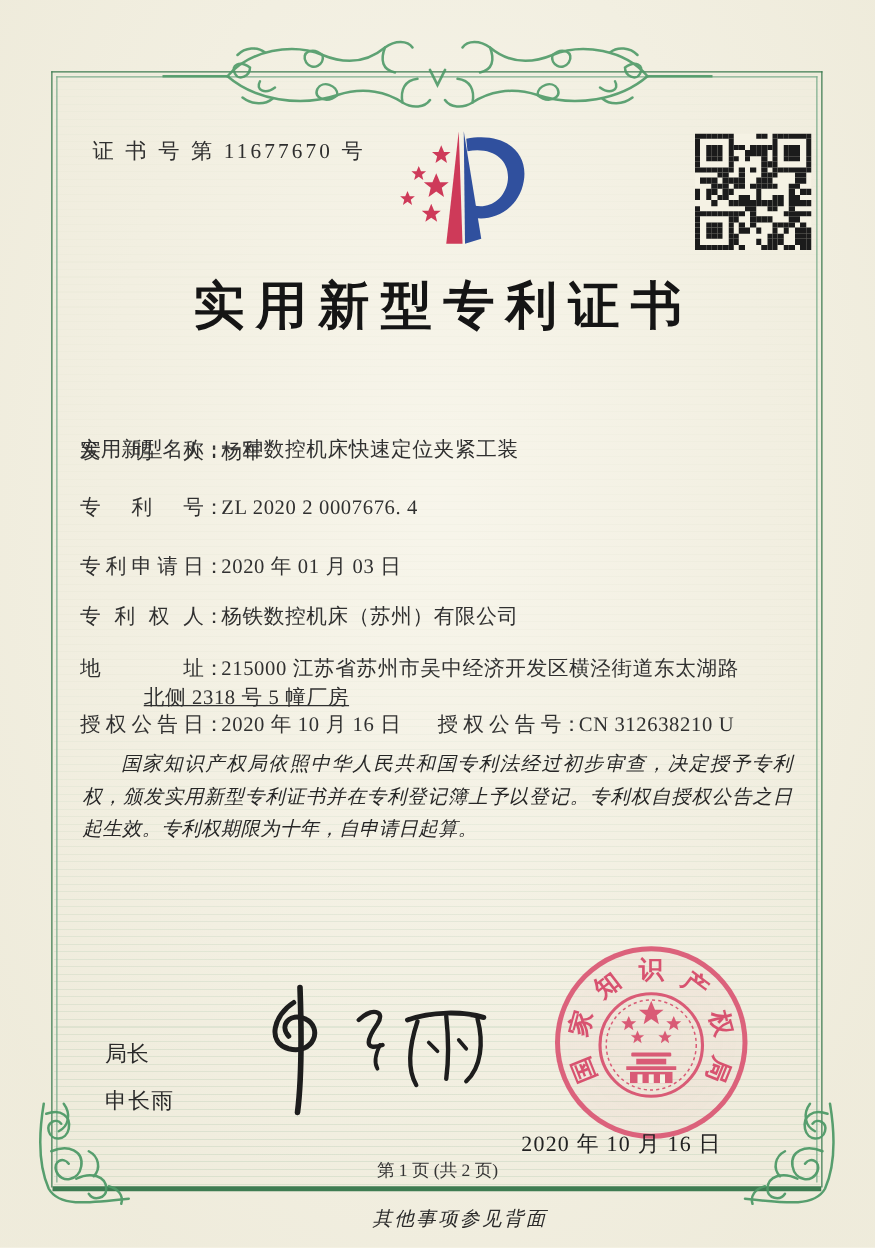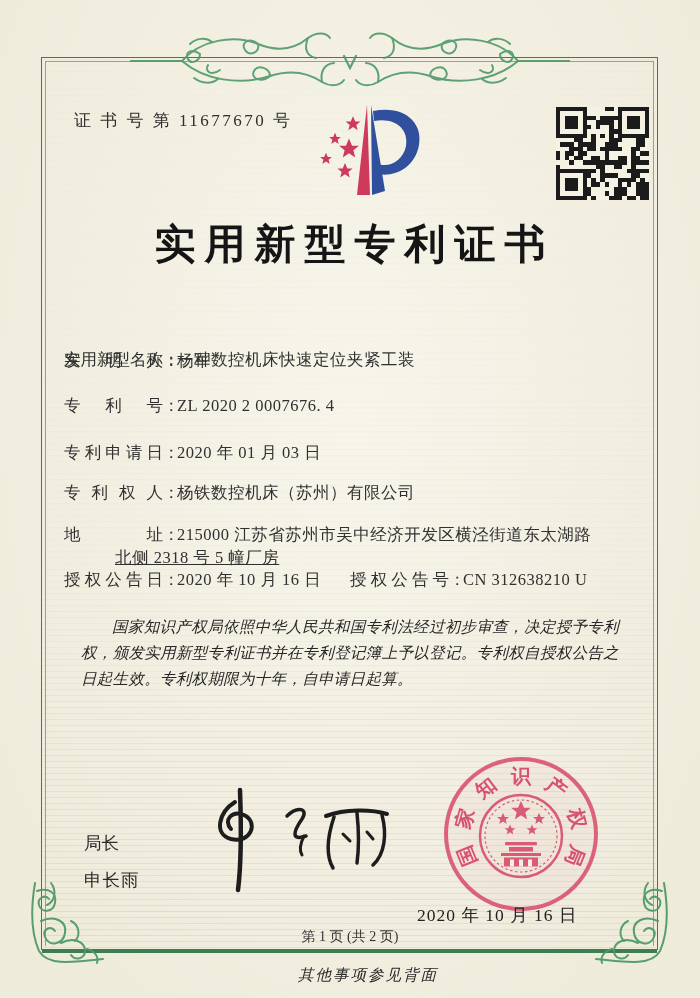--- a/index.html
+++ b/index.html
@@ -52,21 +52,21 @@
   .f-filing{top:426px;margin-top:16px;}
   .f-patentee{top:482px;}
   .f-address{top:523px;line-height:23px;}
   .f-address .wrap2{display:block;margin-left:51px;text-decoration:underline;}
   .f-grant{top:569px;}
   .f-grant .second{position:absolute;left:286px;top:0;}
 
   .body-text{position:absolute;left:66px;right:66px;top:599px;
     font-size:15.5px;line-height:26px;text-align:justify;color:#262626;
     font-style:italic;letter-spacing:0.3px;}
-  .body-text p{margin:15px;text-indent:2em;}
+  .body-text p{margin:0;text-indent:2em;}
 
   .signer{position:absolute;left:84px;top:831px;font-size:17.5px;color:#2b2b2b;
     font-family:"Liberation Sans","DejaVu Sans",sans-serif;}
   .signer .line2{margin-top:13px;letter-spacing:1px;}
   .signature{position:absolute;left:183px;top:786px;width:220px;height:110px;}
 
   .seal{position:absolute;left:444px;top:757px;width:154px;height:154px;}
   .seal-ring{position:absolute;inset:0;border:4.5px solid rgba(216,80,110,0.88);border-radius:50%;
     background:radial-gradient(circle, rgba(228,110,135,0.07), rgba(228,110,135,0.03));}
   .seal-ch{position:absolute;left:50%;top:50%;font-size:20px;font-weight:bold;color:rgba(214,74,105,0.95);

